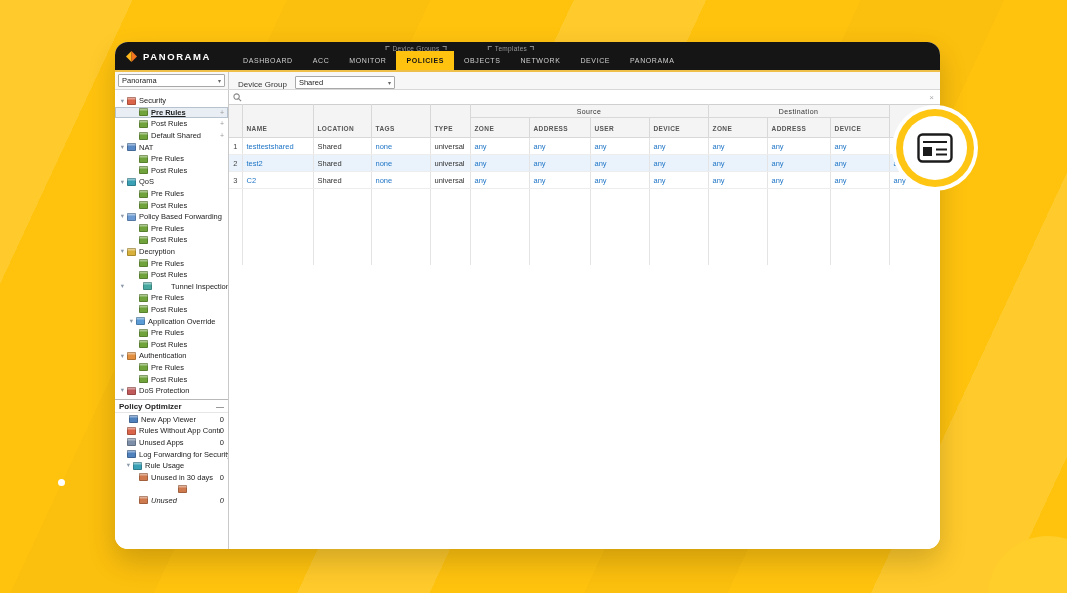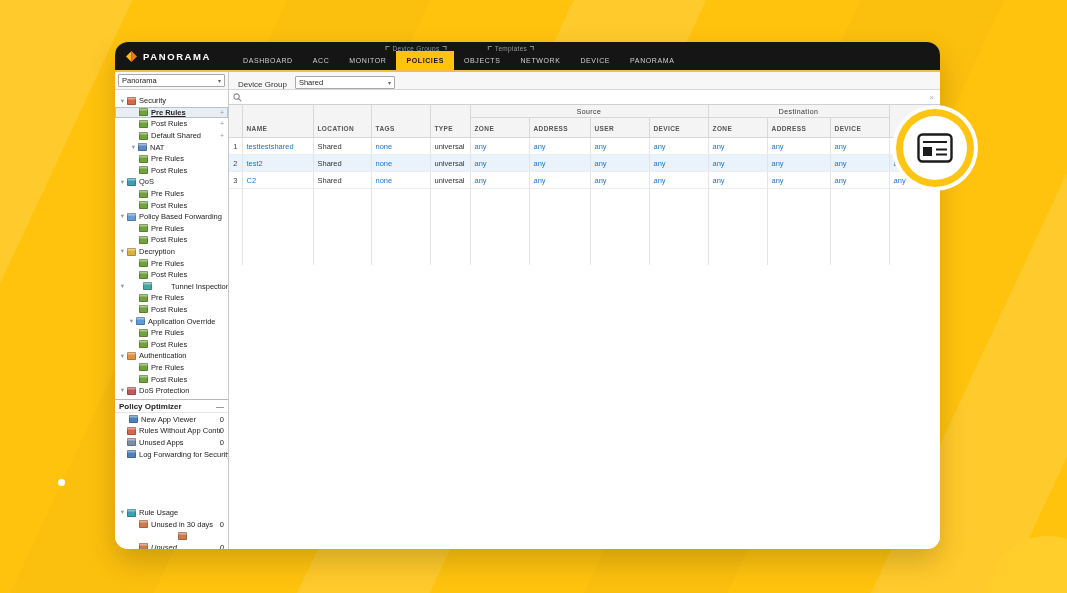--- a/index.html
+++ b/index.html
@@ -162,21 +162,21 @@
           <span class="ticon" style="background: rgb(113, 163, 60);"></span>
           <span class="tlabel">Post Rules</span>
           <span class="plus">+</span>
         </div>
         <div class="trow" style="padding-left: 15px;">
           <span class="chev"></span>
           <span class="ticon" style="background: rgb(113, 163, 60);"></span>
           <span class="tlabel">Default Shared</span>
           <span class="plus">+</span>
         </div>
-        <div class="trow" style="padding-left: 14px;">
+        <div class="trow" style="padding-left: 3px;">
           <span class="chev">▾</span>
           <span class="ticon" style="background: rgb(90, 138, 198);"></span>
           <span class="tlabel">NAT</span>
         </div>
         <div class="trow" style="padding-left: 15px;">
           <span class="chev"></span>
           <span class="ticon" style="background: rgb(113, 163, 60);"></span>
           <span class="tlabel">Pre Rules</span>
         </div>
         <div class="trow" style="padding-left: 15px;">
@@ -302,21 +302,21 @@
             <span class="chev"></span>
             <span class="ticon" style="background: rgb(125, 143, 168);"></span>
             <span class="tlabel">Unused Apps</span>
             <span class="count">0</span>
           </div>
           <div class="trow" style="padding-left: 3px;">
             <span class="chev"></span>
             <span class="ticon" style="background: rgb(79, 129, 189);"></span>
             <span class="tlabel">Log Forwarding for Security Ser</span>
           </div>
-          <div class="trow" style="padding-left: 3px; margin-top: 47px;">
+          <div class="trow" style="padding-left: 9px;">
             <span class="chev">▾</span>
             <span class="ticon" style="background: rgb(58, 160, 181);"></span>
             <span class="tlabel">Rule Usage</span>
           </div>
           <div class="trow" style="padding-left: 15px;">
             <span class="chev"></span>
             <span class="ticon" style="background: rgb(207, 122, 78);"></span>
             <span class="tlabel">Unused in 30 days</span>
             <span class="count">0</span>
           </div>

